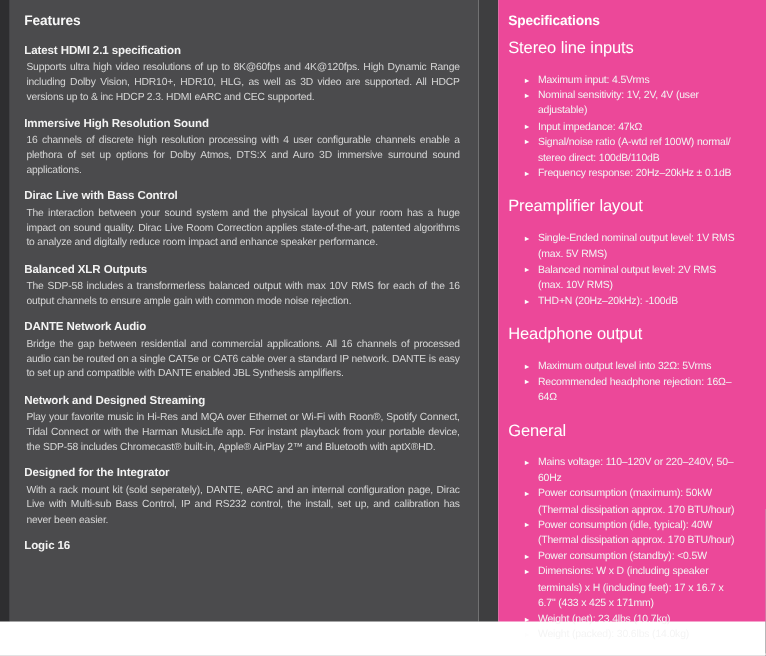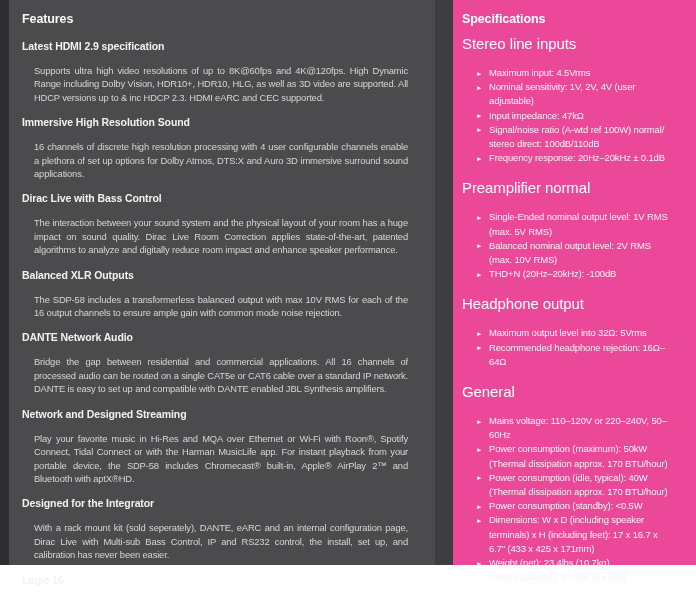--- a/index.html
+++ b/index.html
@@ -50,21 +50,21 @@
     color: #f7f7f7; letter-spacing: -0.1px;
   }
   .specs-col h1.col-title { margin-bottom: 9px; color: #ffffff; }
   section.feature-section { margin: 0 0 12px 0; }
   h2.feature-heading {
     margin: 0 0 2px 0;
     font-size: 10.5px; font-weight: bold;
     color: #f2f2f2; letter-spacing: -0.1px;
   }
   p.feature-body {
-    margin: 12px;
+    margin: 2px;
     font-size: 9.4px; line-height: 13.4px;
     color: #d6d6d6;
     text-align: justify;
     letter-spacing: -0.15px;
   }
   .spec-group h3 {
     margin: 3px 0 2px 0;
     font-size: 15px; font-weight: 400;
     color: #ffffff; letter-spacing: -0.1px;
   }
@@ -87,21 +87,21 @@
 </head>
 <body>
 
 <div class="page">
   <div class="left-edge"></div>
 
   <div class="features-col">
     <h1 class="col-title">Features</h1>
     <div id="features-sections">
         <section class="feature-section">
-          <h2 class="feature-heading">Latest HDMI 2.9 specification</h2>
+          <h2 class="feature-heading">Latest HDMI 2.1 specification</h2>
           <p class="feature-body">Supports ultra high video resolutions of up to 8K@60fps and 4K@120fps. High Dynamic Range including Dolby Vision, HDR10+, HDR10, HLG, as well as 3D video are supported. All HDCP versions up to &amp; inc HDCP 2.3.  HDMI eARC and CEC supported.</p>
         </section>
         <section class="feature-section">
           <h2 class="feature-heading">Immersive High Resolution Sound</h2>
           <p class="feature-body">16 channels of discrete high resolution processing with 4 user configurable channels enable a plethora of set up options for Dolby Atmos, DTS:X and Auro 3D immersive surround sound applications.</p>
         </section>
         <section class="feature-section">
           <h2 class="feature-heading">Dirac Live with Bass Control</h2>
           <p class="feature-body">The interaction between your sound system and the physical layout of your room has a huge impact on sound quality. Dirac Live Room Correction applies state-of-the-art, patented algorithms to analyze and digitally reduce room impact and enhance speaker performance.</p>
         </section>
@@ -136,21 +136,21 @@
           <h3>Stereo line inputs</h3>
           <ul>
             <li><span class="arrow">►</span><span>Maximum input: 4.5Vrms</span></li>
             <li><span class="arrow">►</span><span>Nominal sensitivity: 1V, 2V, 4V (user adjustable)</span></li>
             <li><span class="arrow">►</span><span>Input impedance: 47kΩ</span></li>
             <li><span class="arrow">►</span><span>Signal/noise ratio (A-wtd ref 100W) normal/ stereo direct: 100dB/110dB</span></li>
             <li><span class="arrow">►</span><span>Frequency response: 20Hz–20kHz ± 0.1dB</span></li>
           </ul>
         </div>
         <div class="spec-group">
-          <h3>Preamplifier normal</h3>
+          <h3>Preamplifier layout</h3>
           <ul>
             <li><span class="arrow">►</span><span>Single-Ended nominal output level: 1V RMS (max. 5V RMS)</span></li>
             <li><span class="arrow">►</span><span>Balanced nominal output level: 2V RMS (max. 10V RMS)</span></li>
             <li><span class="arrow">►</span><span>THD+N (20Hz–20kHz): -100dB</span></li>
           </ul>
         </div>
         <div class="spec-group">
           <h3>Headphone output</h3>
           <ul>
             <li><span class="arrow">►</span><span>Maximum output level into 32Ω: 5Vrms</span></li>

